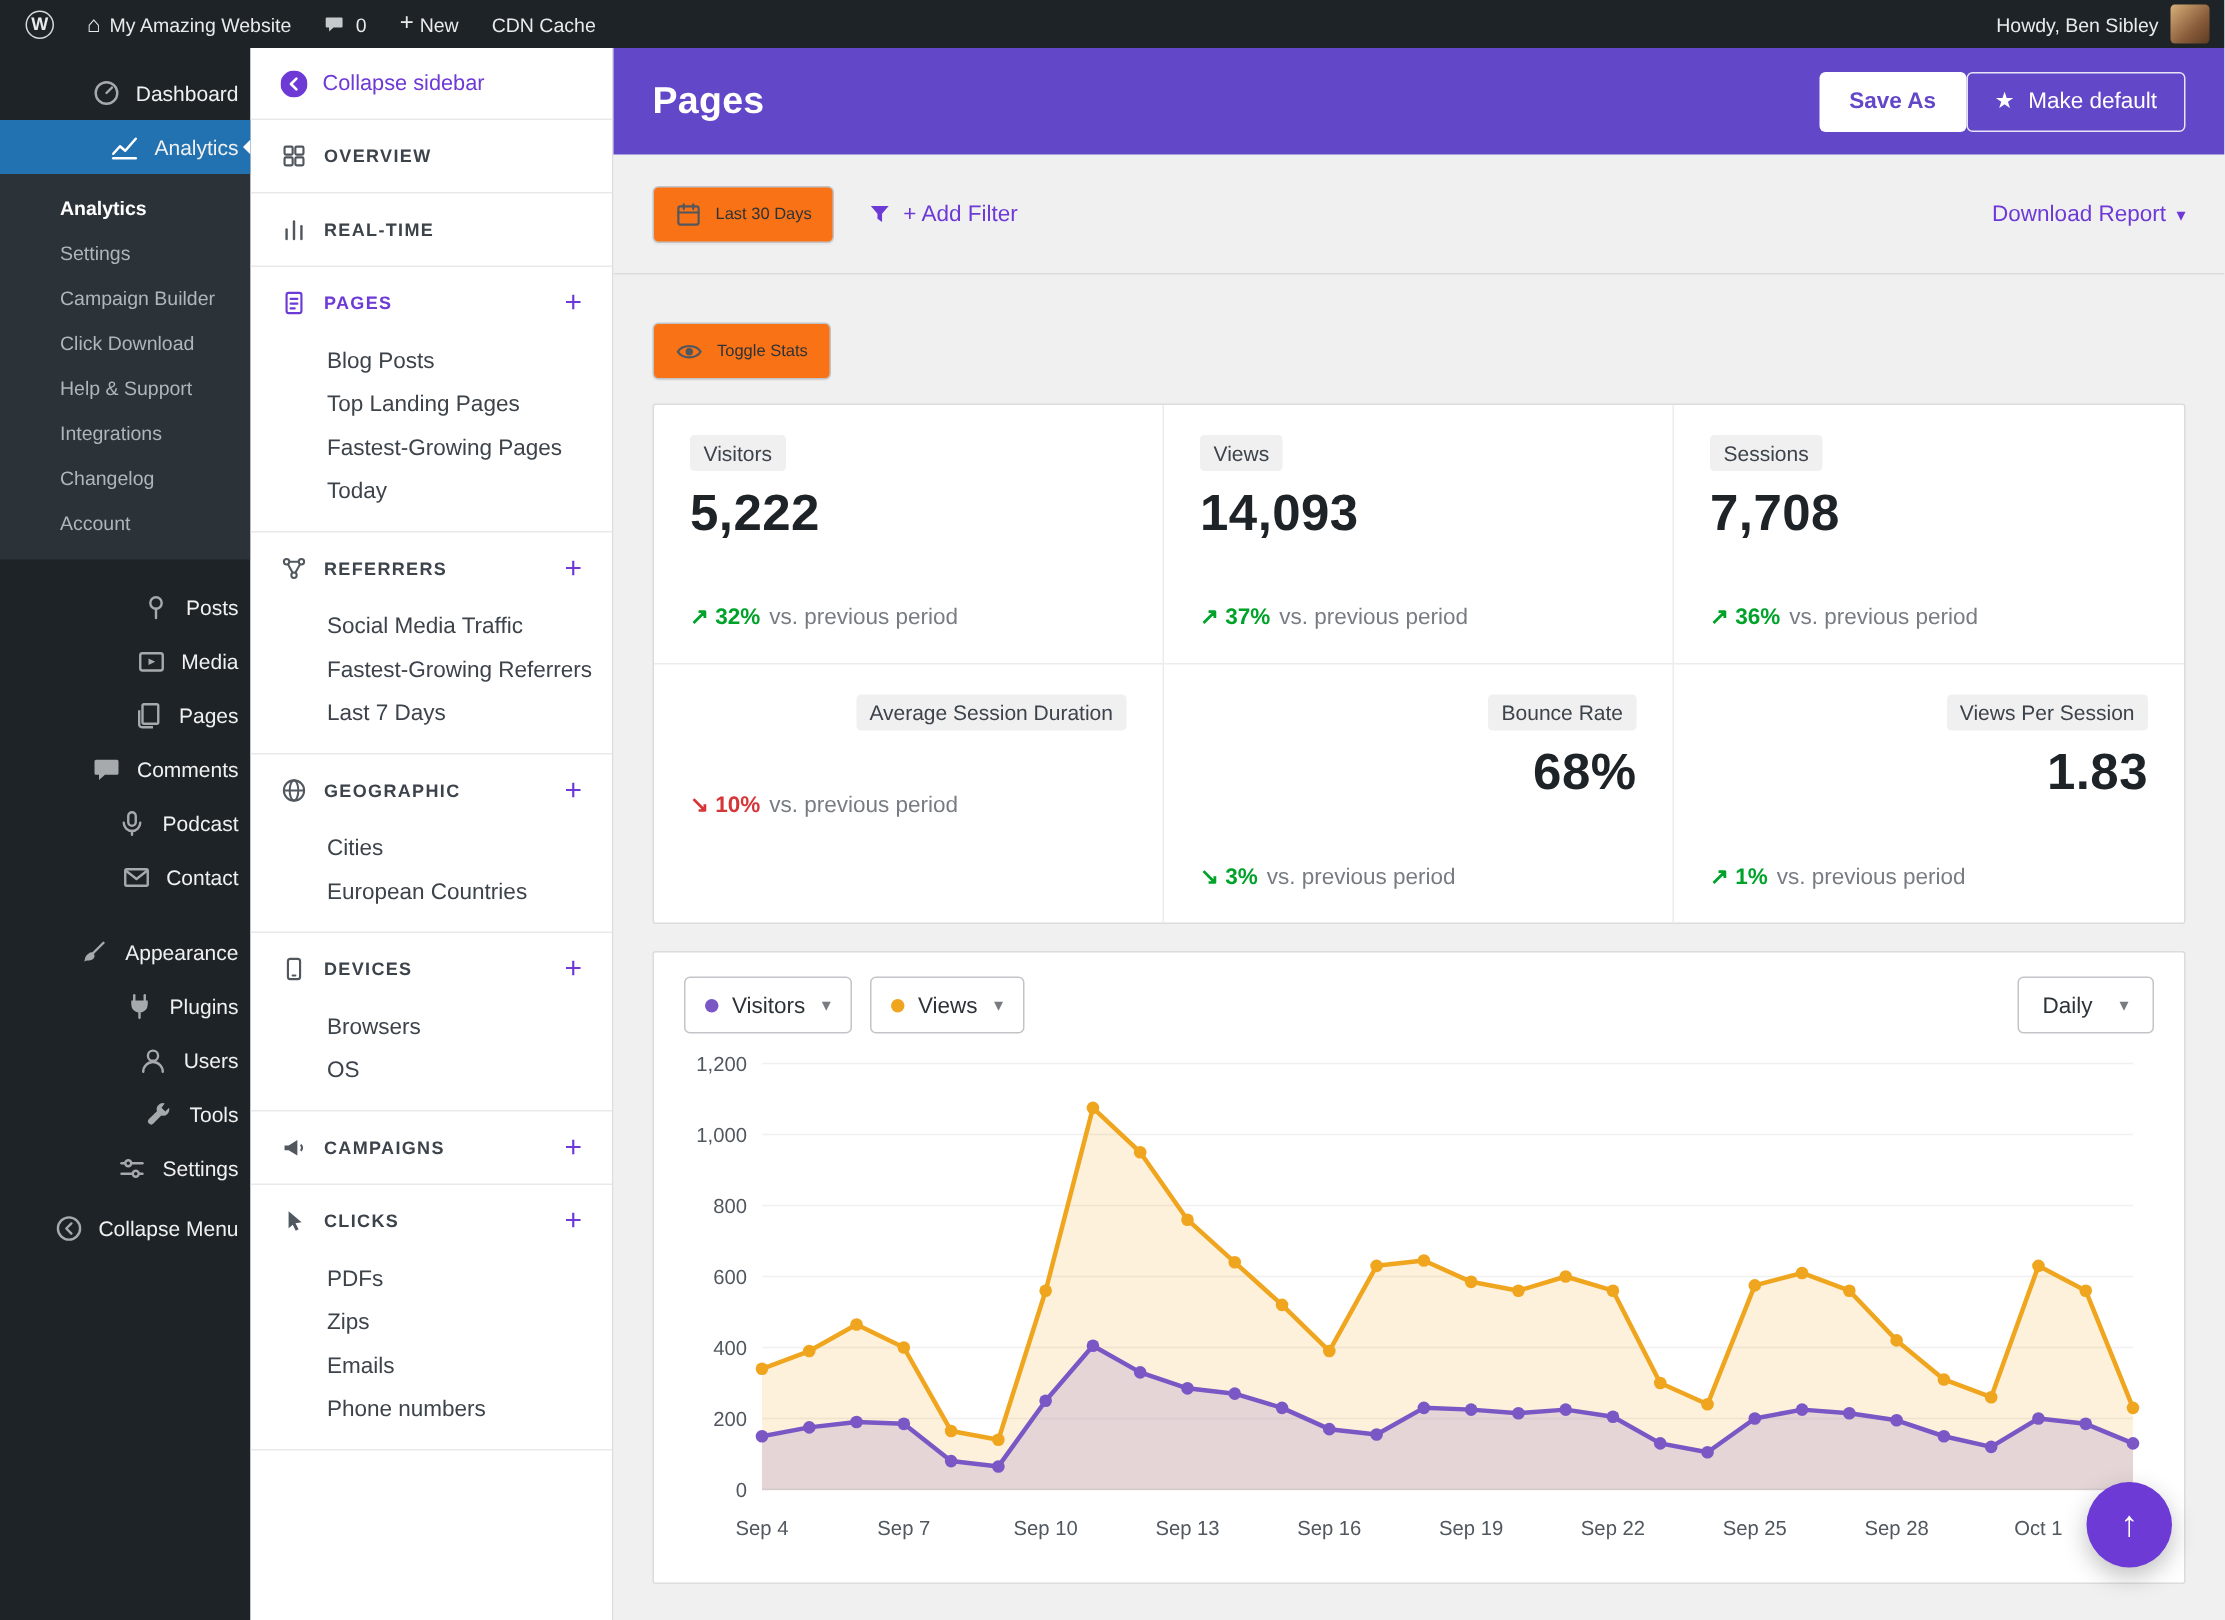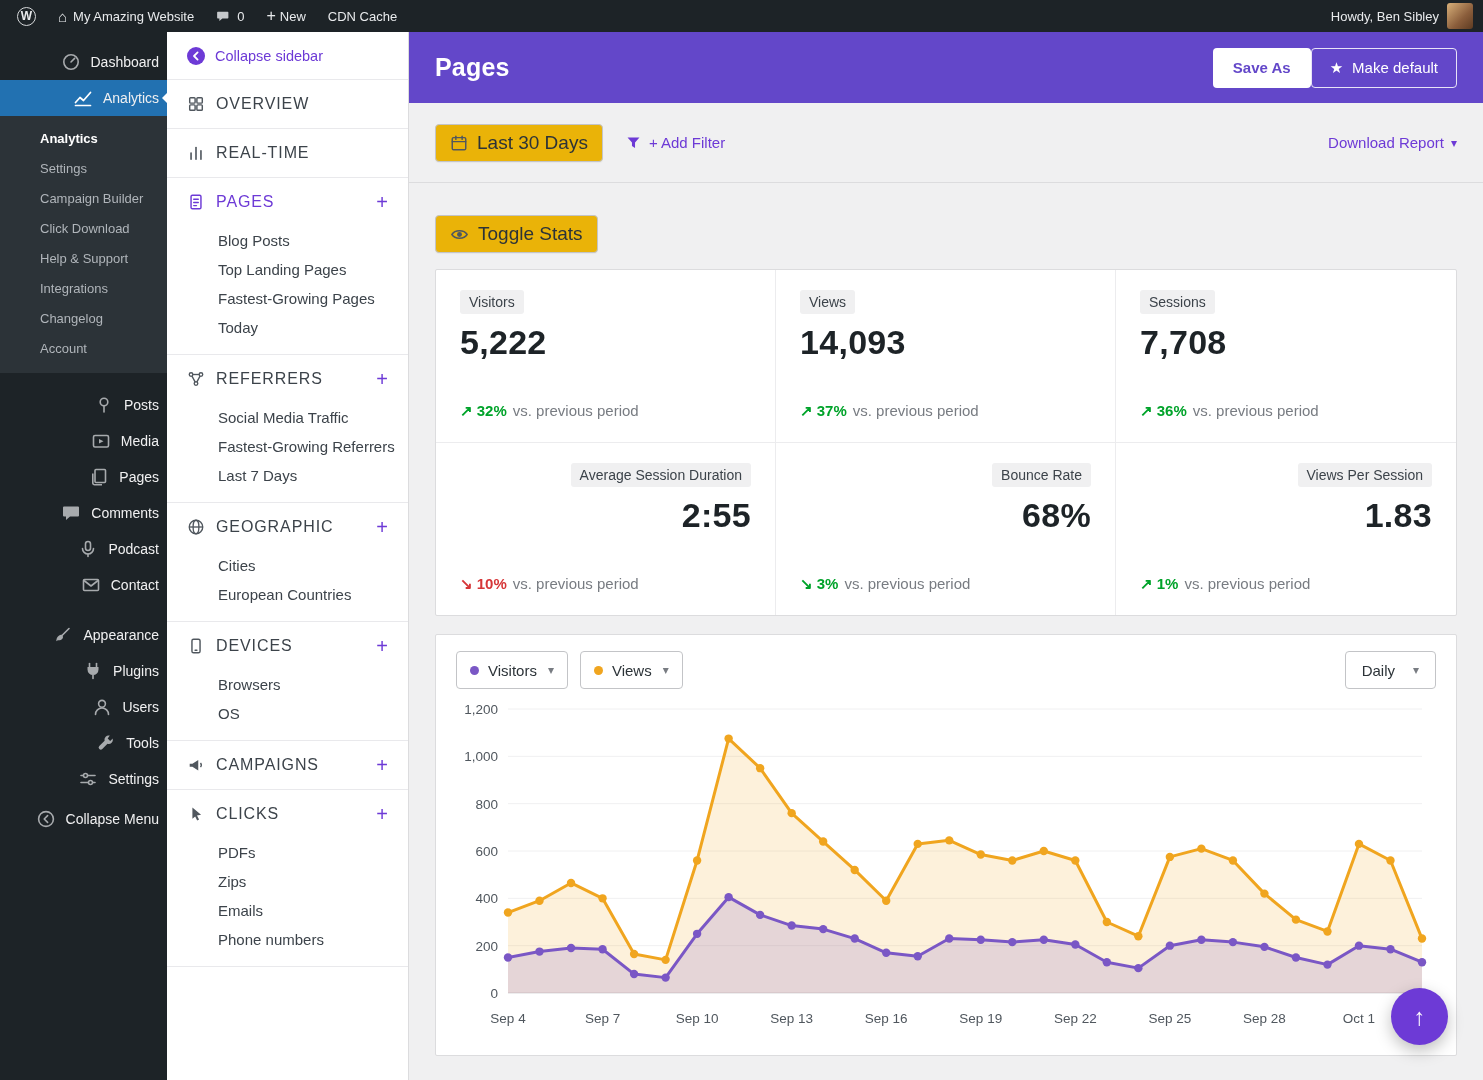--- a/index.html
+++ b/index.html
@@ -44,36 +44,36 @@
   .ia-sidebar{width:242px; flex:0 0 242px; background:#fff; border-right:1px solid var(--line); overflow:hidden;}
   .ia-logo{height:103px; display:flex; flex-direction:column; align-items:center; justify-content:center; border-bottom:1px solid var(--line-soft); gap:2px;}
   .ia-logo-words{font-size:20px; letter-spacing:.2px;}
   .logo-bold{font-weight:700; color:#33206e;}
   .logo-light{font-weight:400; color:#7a5fd0;}
   .ia-collapse{height:48px; display:flex; align-items:center; gap:10px; padding:0 20px; color:var(--accent); font-size:14.5px; border-bottom:1px solid var(--line-soft); cursor:pointer;}
   .ia-group{border-bottom:1px solid var(--line-soft);}
   .ia-group.haskids{padding-bottom:12px;}
   .ia-head{height:48px; display:flex; align-items:center; gap:11px; padding:0 20px; cursor:pointer;}
   .ia-ico{display:inline-flex; color:#50575e;}
-  .ia-label{font-size:16px; font-weight:400; letter-spacing:.9px; color:var(--body);}
+  .ia-label{font-size:12px; font-weight:700; letter-spacing:.9px; color:var(--body);}
   .ia-group.current .ia-label, .ia-group.current .ia-ico{color:var(--accent);}
   .ia-plus{margin-left:auto; color:var(--accent); font-size:20px; font-weight:400; line-height:1; cursor:pointer;}
   .ia-sub{height:29px; display:flex; align-items:center; padding-left:51px; font-size:15px; color:var(--body); cursor:pointer;}
 
   
   .main{flex:1; display:flex; flex-direction:column; background:#f0f0f1; min-width:0;}
   .page-head{height:71px; flex:0 0 71px; background:var(--hdr); display:flex; align-items:center; padding:0 26px;}
   .page-head h1{color:#fff; font-size:25px; font-weight:700; letter-spacing:.2px;}
   .head-actions{margin-left:auto; display:flex; }
   .btn-save{height:40px; padding:0 20px; border:none; border-radius:4px; background:#fff; color:var(--hdr); font-size:15px; font-weight:700; font-family:inherit; cursor:pointer;}
   .btn-default{height:40px; padding:0 18px; display:inline-flex; align-items:center; gap:9px; border:1px solid rgba(255,255,255,.85); border-radius:4px; background:transparent; color:#fff; font-size:15px; font-family:inherit; cursor:pointer;}
   .star{font-size:15px; line-height:1;}
 
   .toolbar{height:80px; flex:0 0 80px; display:flex; align-items:center; padding:0 26px; border-bottom:1px solid var(--line);}
-  .btn-white{height:38px; display:inline-flex; align-items:center; gap:9px; background:#eab308; border:1px solid #c3c4c7; border-radius:4px; padding:12px 14px; font-size:19px; color:#2c3338; font-family:inherit; cursor:pointer; box-shadow:0 1px 1px rgba(0,0,0,.04); white-space:nowrap;}
+  .btn-white{height:38px; display:inline-flex; align-items:center; gap:9px; background:#f97316; border:1px solid #c3c4c7; border-radius:4px; padding:12px 14px; font-size:11px; color:#2c3338; font-family:inherit; cursor:pointer; box-shadow:0 1px 1px rgba(0,0,0,.04); white-space:nowrap;}
   .btn-white .b-ico{display:inline-flex; color:#50575e;}
   .add-filter{margin-left:22px; display:inline-flex; align-items:center; gap:7px; color:var(--accent); font-size:15px; font-weight:500; cursor:pointer;}
   .add-filter .b-ico{display:inline-flex; color:var(--accent);}
   .download{margin-left:auto; display:inline-flex; align-items:center; gap:7px; color:var(--accent); font-size:15px; font-weight:500; cursor:pointer;}
   .chev{font-size:12px; line-height:1; color:inherit;}
 
   .content{flex:1; padding:32px 26px 0; overflow:hidden;}
 
   .stats-grid{margin-top:16px; display:grid; grid-template-columns:repeat(3,1fr); background:#fff; border:1px solid var(--line); border-radius:2px;}
   .stat-cell{padding:20px 24px 22px; border-right:1px solid #ececee; border-bottom:1px solid #ececee;}
@@ -492,21 +492,20 @@
           <div class="stat-cell">
             <span class="chip">Sessions</span>
             <div class="stat-value">7,708</div>
             <div class="stat-trend">
               <span class="trend-pct" style="color:#00a32a"><span>↗</span> <span>36%</span></span>
               <span class="trend-vs">vs. previous period</span>
             </div>
           </div>
           <div class="stat-cell">
             <span class="chip">Average Session Duration</span>
-            <div class="stat-value">2:55</div>
             <div class="stat-trend">
               <span class="trend-pct" style="color:#d63638"><span>↘</span> <span>10%</span></span>
               <span class="trend-vs">vs. previous period</span>
             </div>
           </div>
           <div class="stat-cell">
             <span class="chip">Bounce Rate</span>
             <div class="stat-value">68%</div>
             <div class="stat-trend">
               <span class="trend-pct" style="color:#00a32a"><span>↘</span> <span>3%</span></span>

